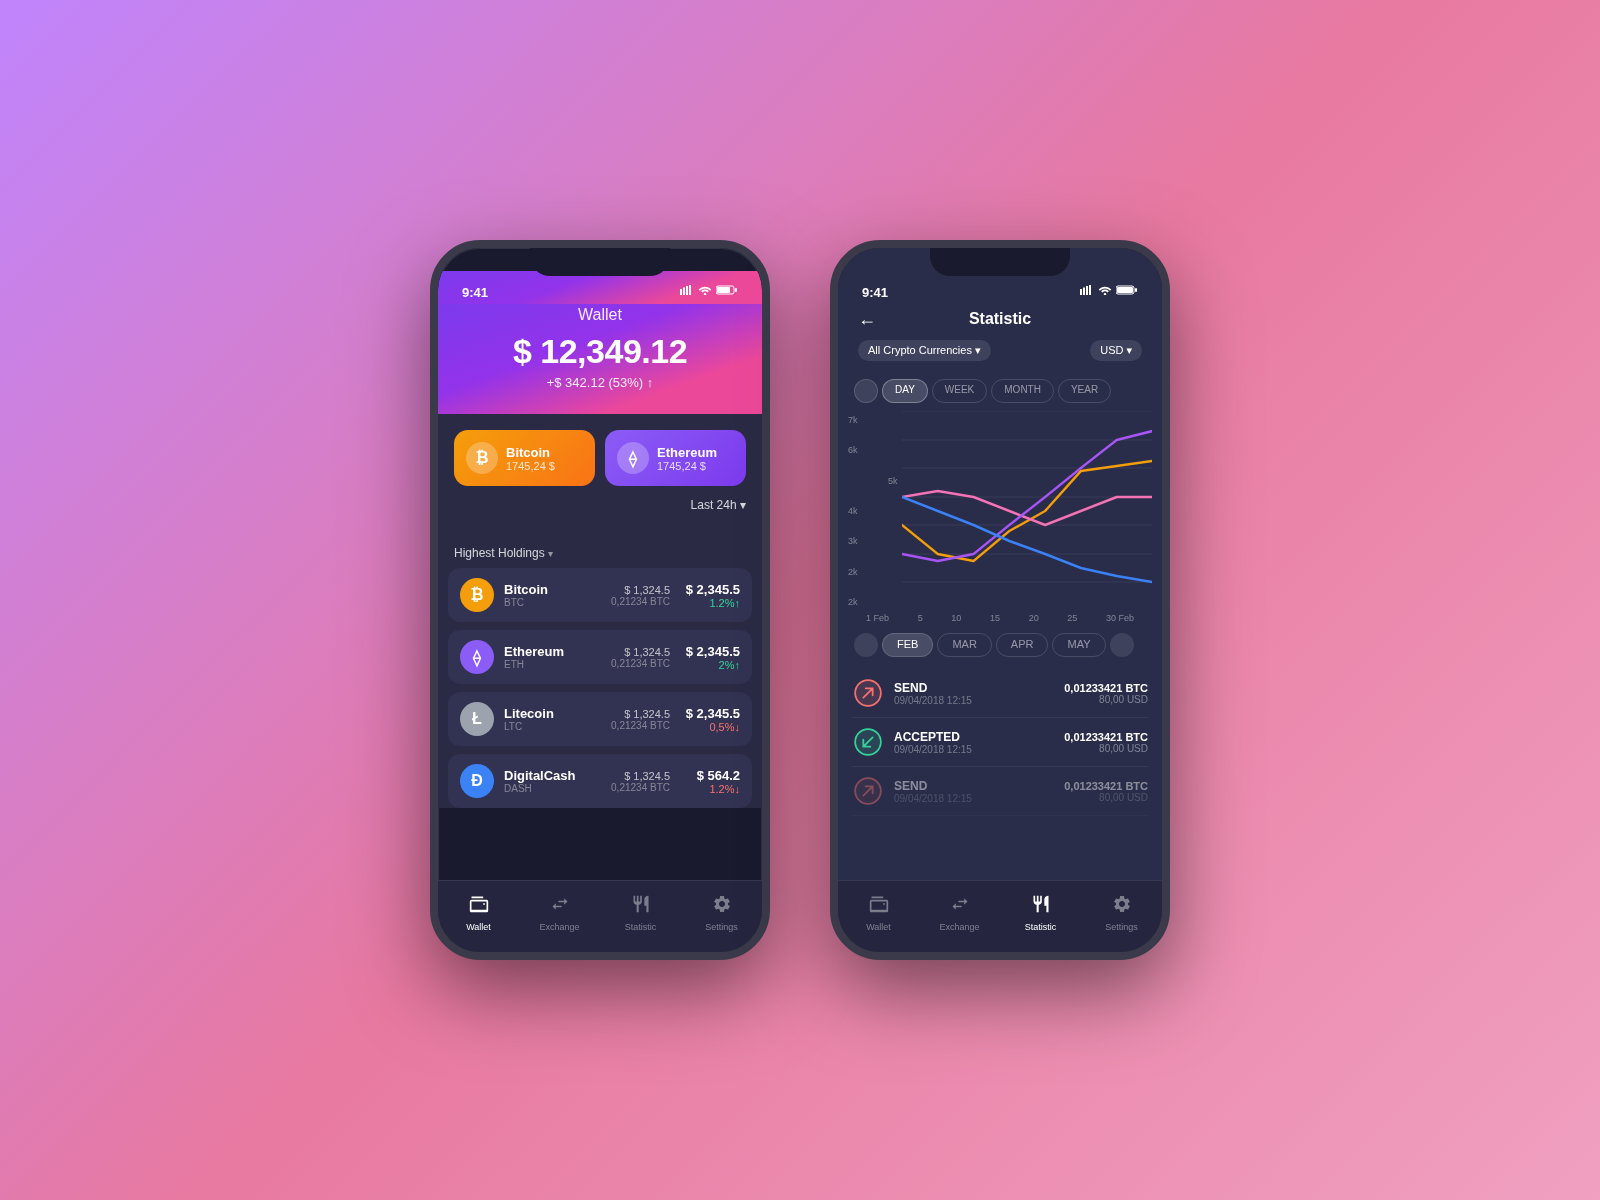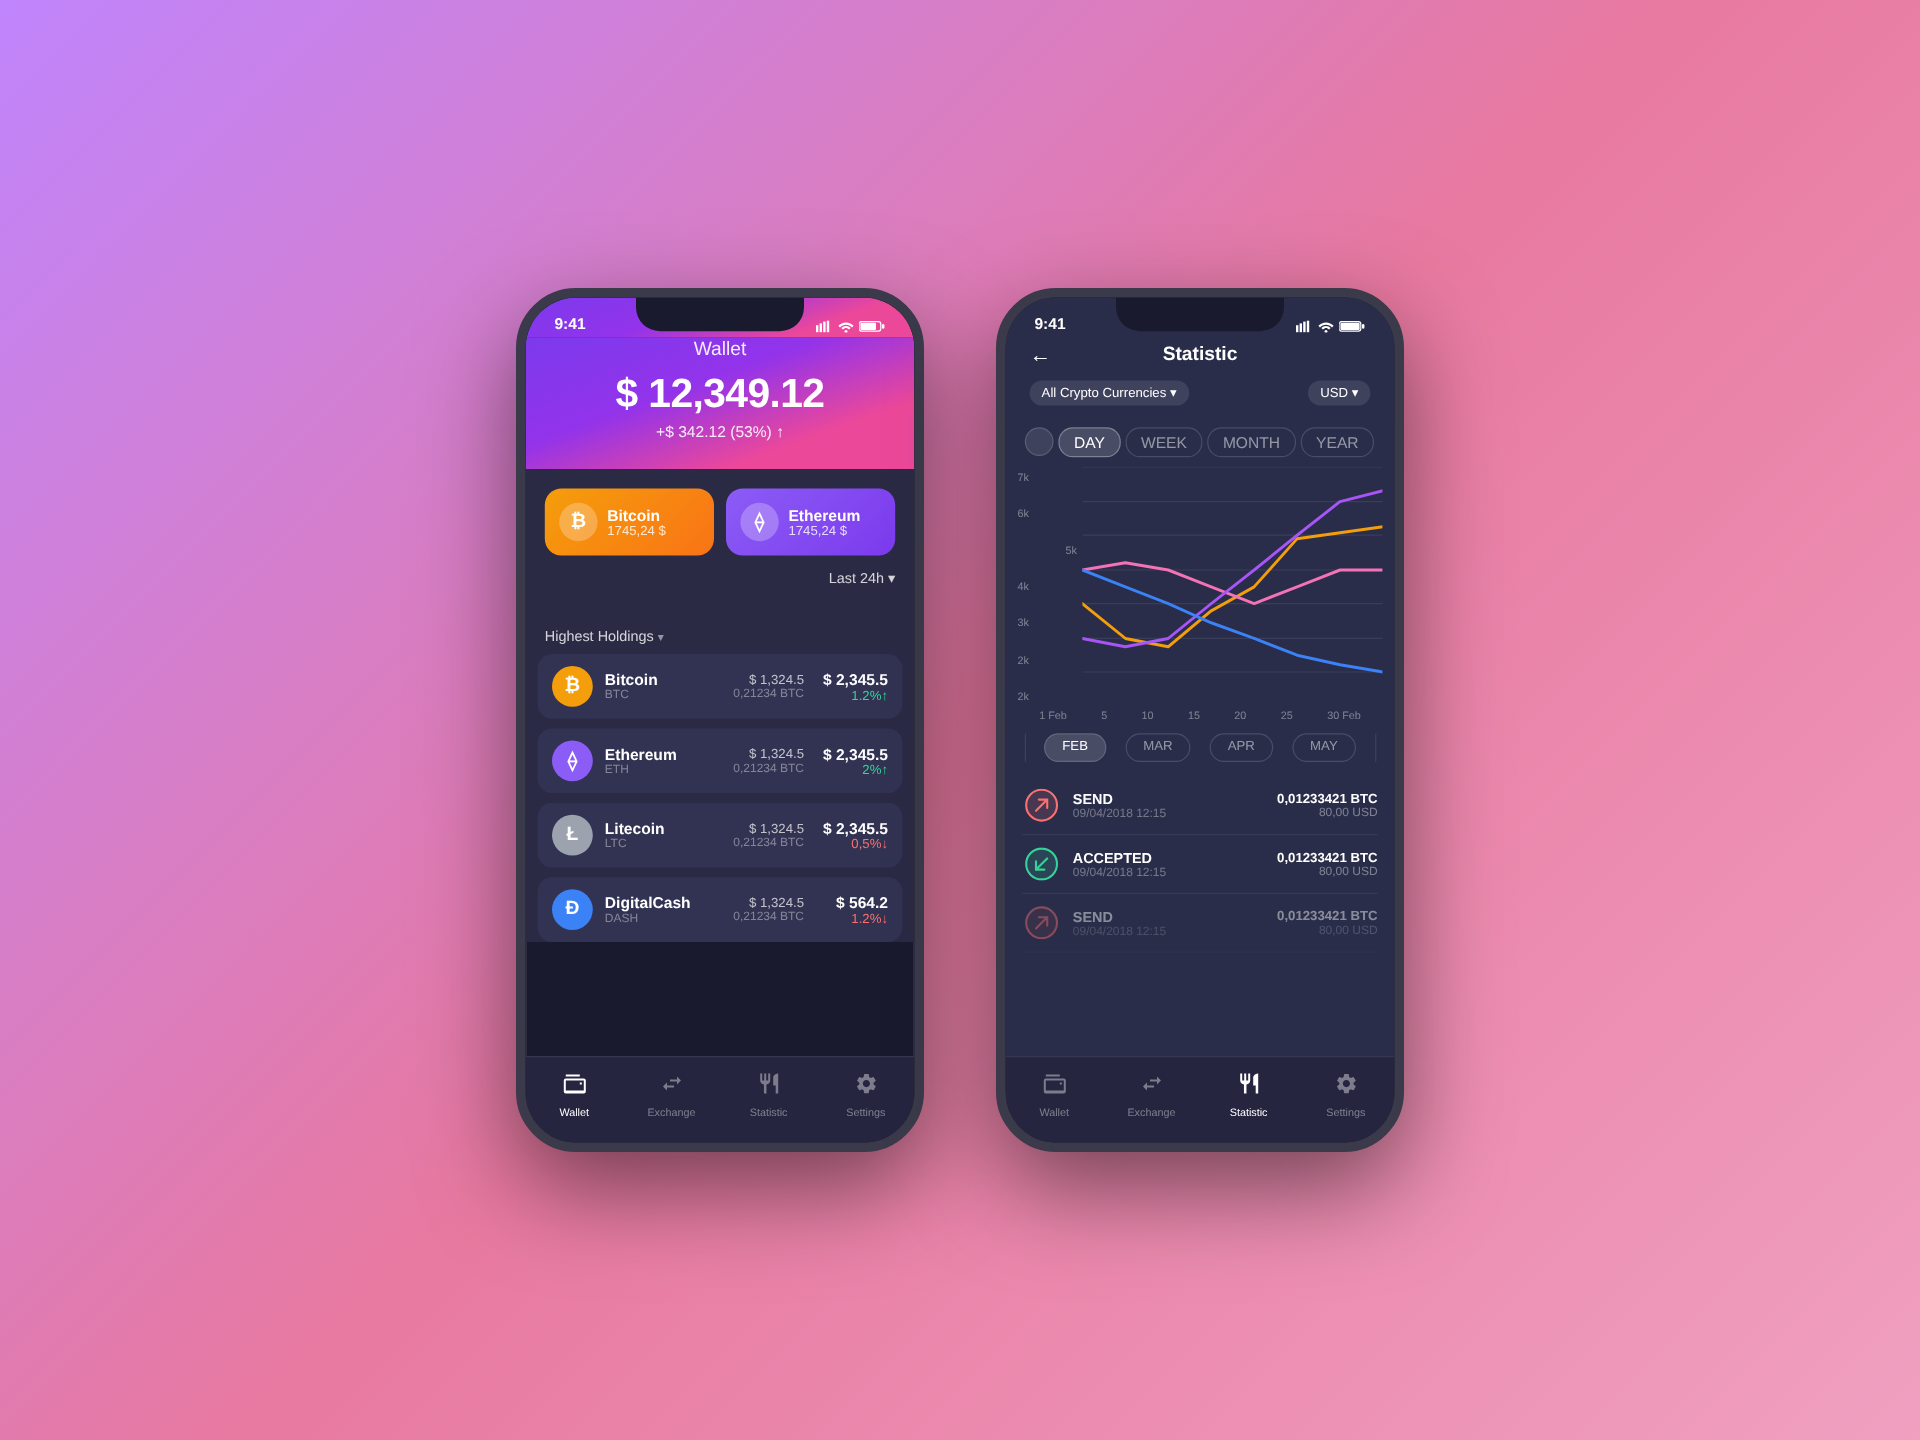--- a/index.html
+++ b/index.html
@@ -41,27 +41,28 @@
       width: 100%;
       height: 100%;
       overflow: hidden;
       border-radius: 42px;
     }
 
     
     .status-bar {
       display: flex;
       justify-content: space-between;
-      align-items: flex-end;
+      align-items: flex-start;
       padding: 10px 24px 4px;
       font-size: 11px;
       font-weight: 600;
       color: white;
       position: relative;
       z-index: 10;
+      margin-top: 23px;
     }
     .status-bar .time { font-size: 13px; font-weight: 700; }
     .status-icons { display: flex; gap: 4px; align-items: center; }
     .wallet-header {
       background: linear-gradient(160deg, #7c3aed 0%, #9333ea 40%, #ec4899 75%);
       padding: 0 20px 24px;
       text-align: center;
     }
     .wallet-title {
       color: rgba(255,255,255,0.9);
@@ -212,21 +213,21 @@
       gap: 4px;
     }
     .period-tabs {
       display: flex;
       gap: 4px;
       padding: 0 16px 8px;
     }
     .period-tab {
       padding: 4px 12px;
       border-radius: 12px;
-      font-size: 13px;
+      font-size: 10px;
       color: rgba(255,255,255,0.5);
       background: transparent;
       border: 1px solid rgba(255,255,255,0.15);
     }
     .period-tab.active {
       background: rgba(255,255,255,0.15);
       color: white;
       border-color: rgba(255,255,255,0.3);
     }
 
@@ -244,21 +245,21 @@
     .x-axis {
       display: flex;
       justify-content: space-between;
       padding: 2px 16px;
     }
     .x-label { color: rgba(255,255,255,0.4); font-size: 9px; }
 
     
     .month-tabs {
       display: flex;
-      gap: 16px;
+      gap: 4px;
       padding: 6px 16px;
     }
     .month-tab {
       padding: 4px 14px;
       border-radius: 12px;
       font-size: 11px;
       color: rgba(255,255,255,0.5);
       background: transparent;
       border: 1px solid rgba(255,255,255,0.15);
     }

